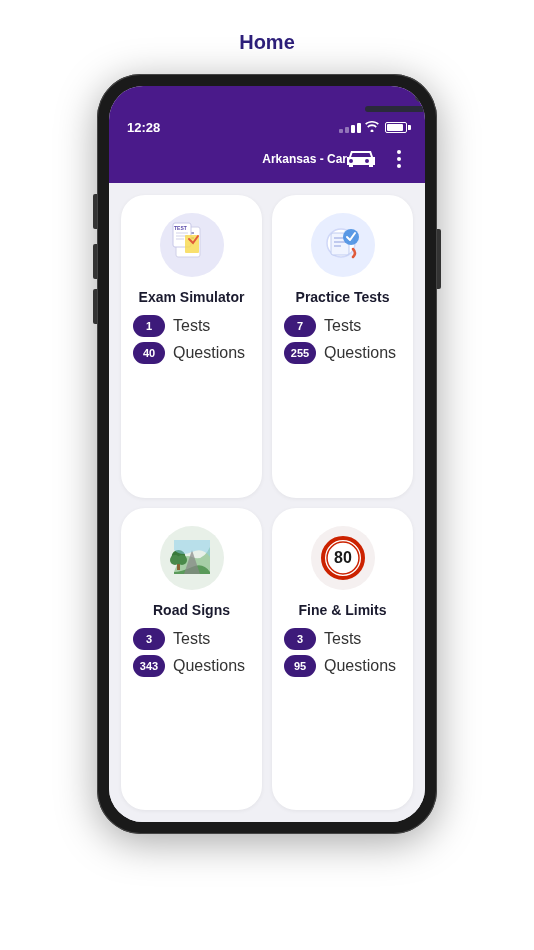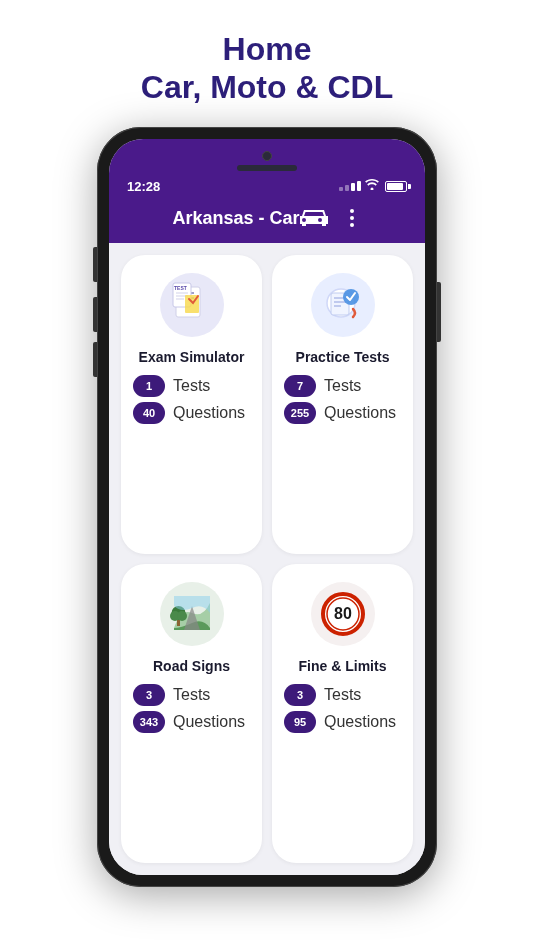--- a/index.html
+++ b/index.html
@@ -12,21 +12,21 @@
       flex-direction: column;
       align-items: center;
     }
 
     .page-title {
       text-align: center;
       margin-top: 30px;
       margin-bottom: 20px;
     }
     .page-title h1 {
-      font-size: 32px;
+      font-size: 20px;
       font-weight: 800;
       color: #2d1f7a;
       line-height: 1.2;
     }
 
     .phone-outer {
       width: 340px;
       height: 760px;
       background: #1a1a1a;
       border-radius: 44px;
@@ -65,24 +65,23 @@
       border-radius: 34px;
       flex: 1;
       overflow: hidden;
       display: flex;
       flex-direction: column;
     }
 
     
     .phone-notch-area {
       background: #4a1a8a;
-      padding-top: 6px;
-      display: flex;
-      flex-direction: column;
-      align-items: center;
+      display: flex;
+      flex-direction: column;
+      align-items: flex-end;
     }
     .notch-camera {
       width: 10px;
       height: 10px;
       background: #2a2a3a;
       border-radius: 50%;
       margin: 0 auto 4px;
       border: 1px solid #444;
     }
     .notch-speaker {
@@ -154,21 +153,21 @@
     
     .app-header {
       background: #4a1a8a;
       padding: 8px 16px 14px;
       display: flex;
       justify-content: space-between;
       align-items: center;
     }
     .app-title {
       color: white;
-      font-size: 18px;
+      font-size: 12px;
       font-weight: 700;
     }
     .header-icons {
       display: flex;
       align-items: center;
       gap: 14px;
     }
     .car-icon {
       width: 28px;
       height: 20px;
@@ -245,21 +244,20 @@
       font-weight: 500;
       color: #333;
     }
   </style>
 </head>
 <body>
 
 <div class="page-title">
   <h1>
     <span>Home</span><br>
-    <span>Car, Moto &amp; CDL</span>
   </h1>
 </div>
 
 <div class="phone-outer">
   <div class="phone-inner">
 
     <div class="phone-notch-area">
       <div style="display:flex; justify-content:center; padding-top:6px;">
         <div class="notch-camera"></div>
       </div>

